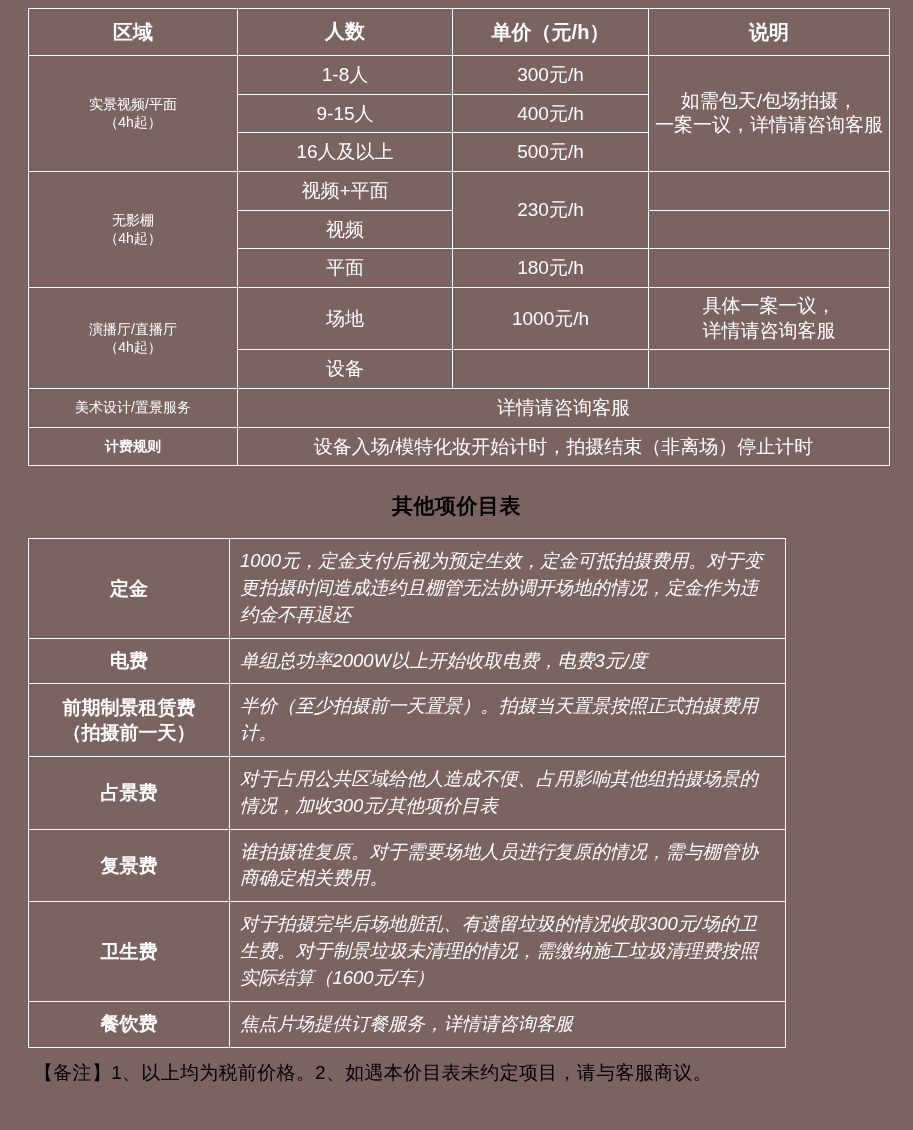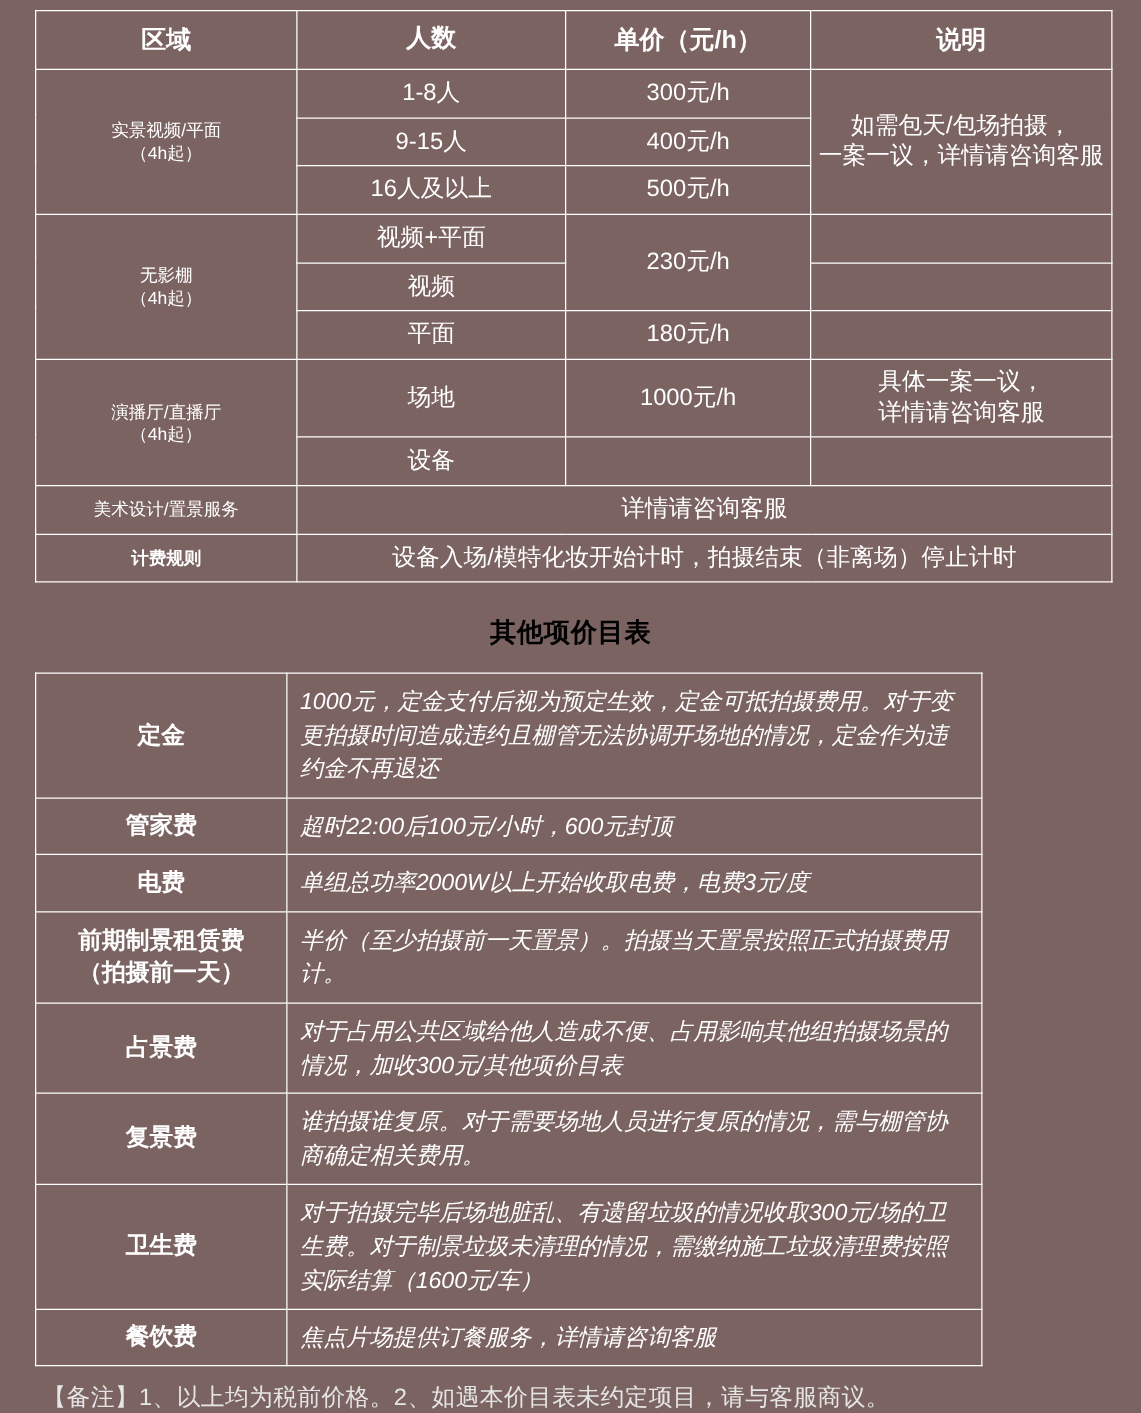--- a/index.html
+++ b/index.html
@@ -82,21 +82,21 @@
     text-align: left;
     padding: 9px 10px 9px 10px;
     line-height: 1.45;
     font-style: italic;
   }
 
   
   .footnote {
     margin-top: 12px;
     font-size: 19px;
-    color: #e5e5e5;
+    color: #000000;
     text-align: left;
     padding-left: 6px;
     letter-spacing: 0.3px;
   }
 </style>
 </head>
 <body>
 
 <div class="page">
 
@@ -168,24 +168,20 @@
 
   <div class="section-title">其他项价目表</div>
 
   <table id="other-table">
     <tbody>
       <tr>
         <td class="name">定金</td>
         <td class="value">1000元，定金支付后视为预定生效，定金可抵拍摄费用。对于变更拍摄时间造成违约且棚管无法协调开场地的情况，定金作为违约金不再退还</td>
       </tr>
       <tr>
-        <td class="name">管家费</td>
-        <td class="value">超时22:00后100元/小时，600元封顶</td>
-      </tr>
-      <tr>
         <td class="name">电费</td>
         <td class="value">单组总功率2000W以上开始收取电费，电费3元/度</td>
       </tr>
       <tr>
         <td class="name">前期制景租赁费<br>（拍摄前一天）</td>
         <td class="value">半价（至少拍摄前一天置景）。拍摄当天置景按照正式拍摄费用计。</td>
       </tr>
       <tr>
         <td class="name">占景费</td>
         <td class="value">对于占用公共区域给他人造成不便、占用影响其他组拍摄场景的情况，加收300元/其他项价目表</td>

